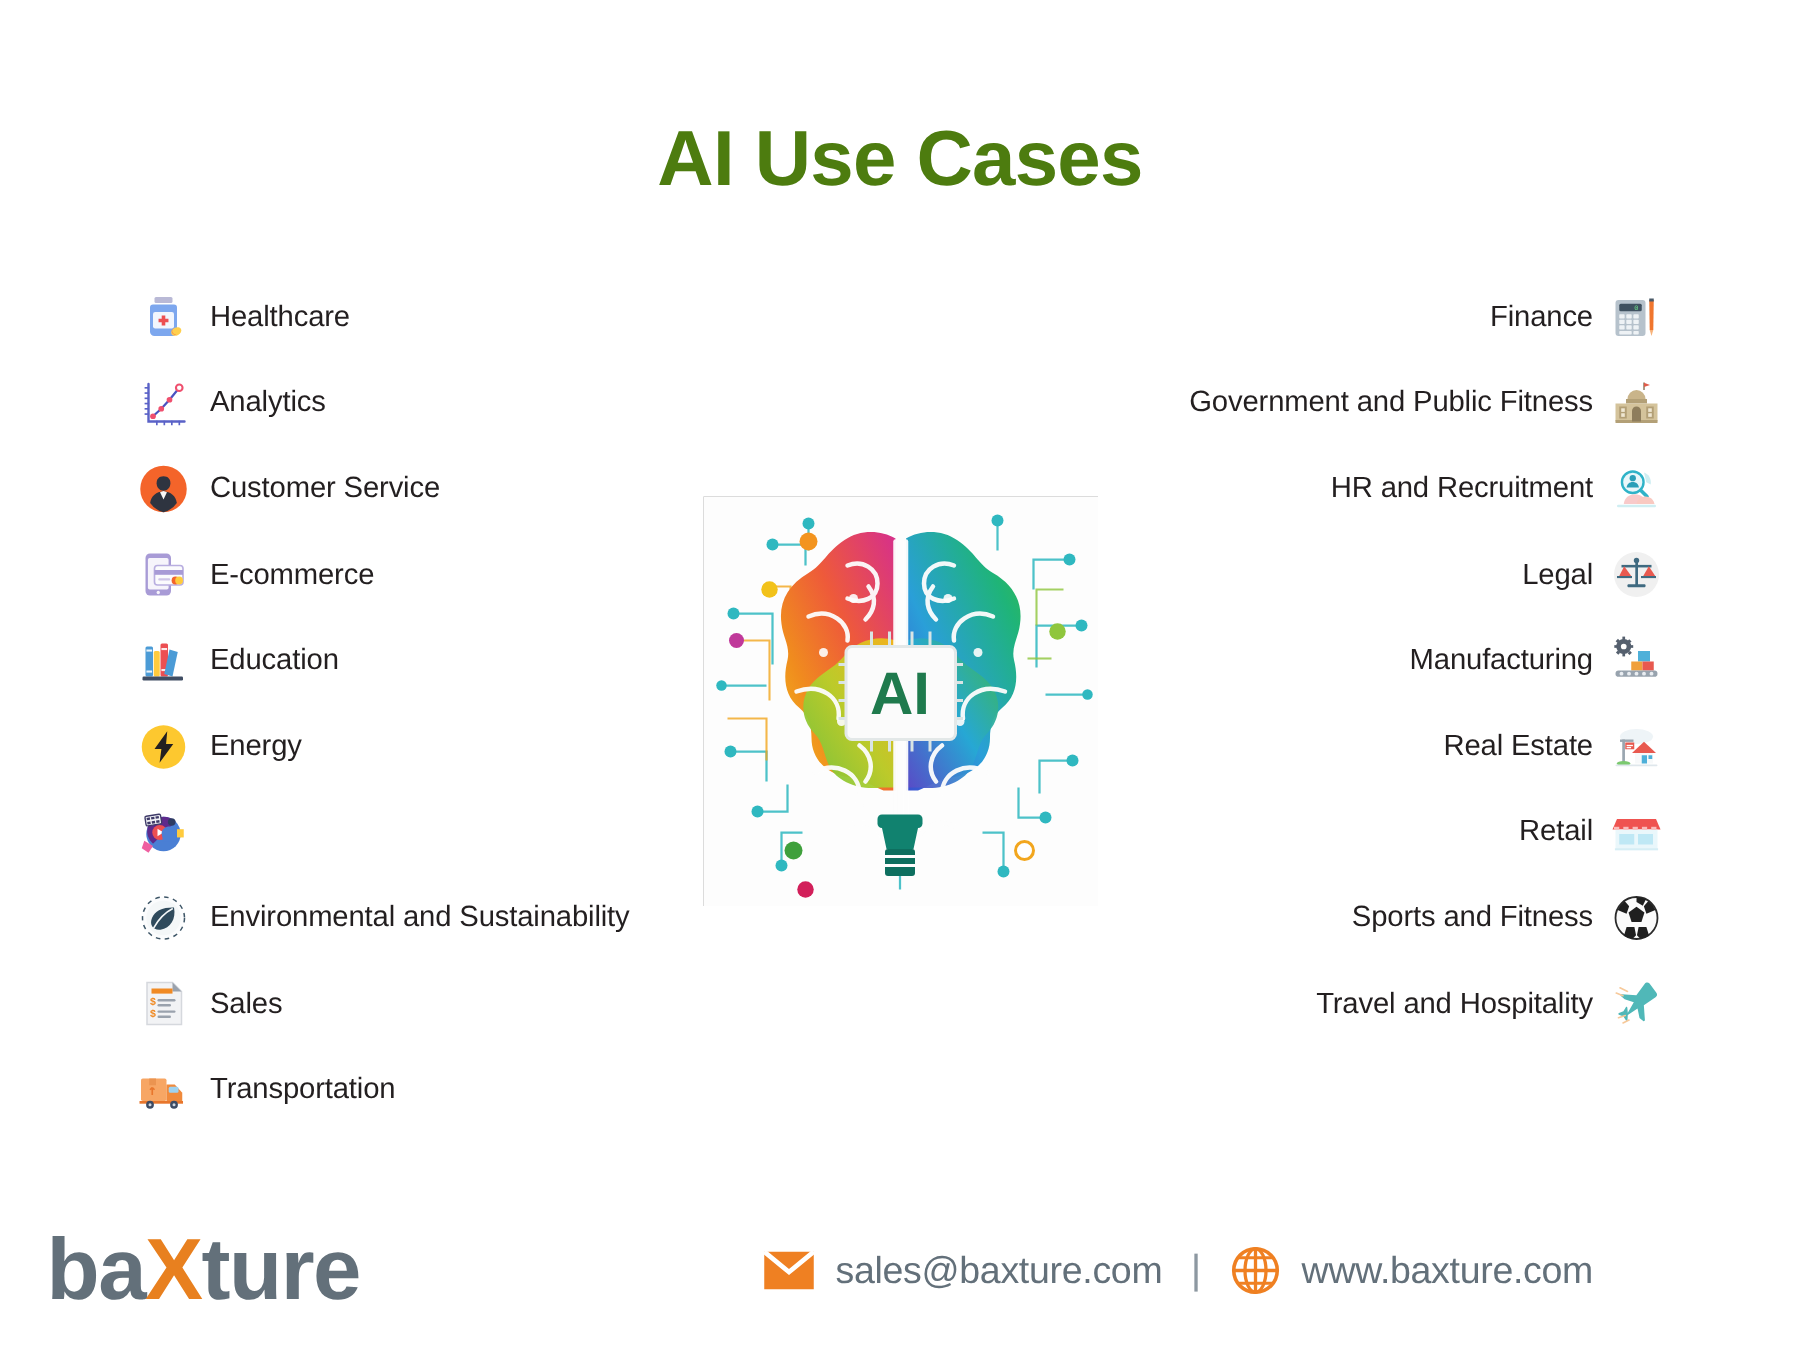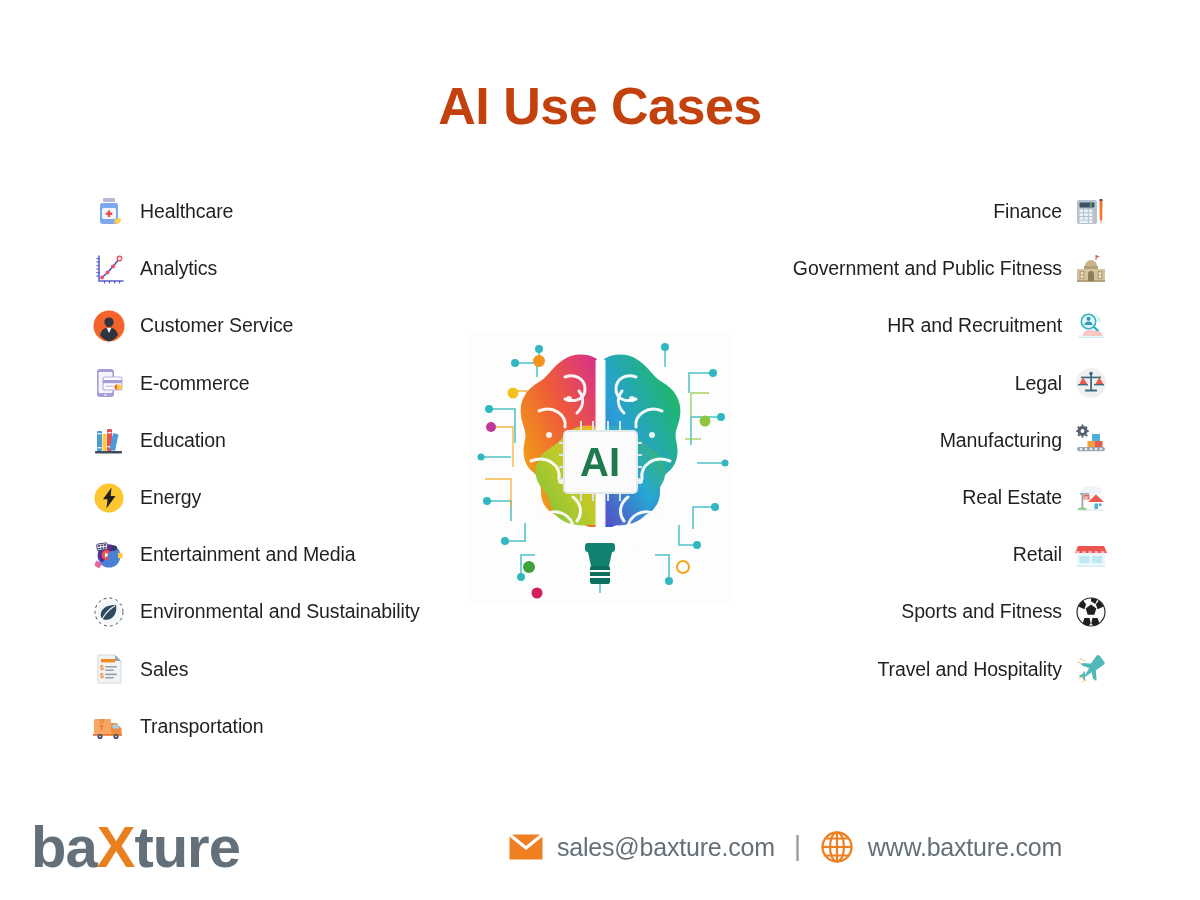--- a/index.html
+++ b/index.html
@@ -9,21 +9,21 @@
     font-family:"Liberation Sans", sans-serif;
     overflow:hidden;
   }
   .page { position:relative; width:1200px; height:900px; background:#fff; }
 
   
   .title {
     position:absolute; top:78px; left:0; width:1200px;
     text-align:center;
     font-size:52px; font-weight:bold; letter-spacing:-0.5px;
-    color:#c2410c;
+    color:#4d7c0f;
     line-height:1.1;
   }
 
   
   .col {
     position:absolute; top:183px; width:372px;
   }
   .col-left  { left:92px;  }
   .col-right { left:736px; }
 
@@ -199,21 +199,20 @@
               <rect x="12" y="9.4" width="2.2" height="1.6"></rect>
           </g>
           <circle cx="14.5" cy="17" r="5" fill="#ec4f52"></circle>
           <path d="M13 14.5l4 2.5-4 2.5z" fill="#fff"></path>
           <path d="M22.5 7.5c1.5 0 2.6 1.1 2.6 2.5s-1.1 2.5-2.6 2.5-2.6-1.1-2.6-2.5 1.1-2.5 2.6-2.5z" fill="#2e3c63"></path>
           <path d="M21 13c2.8 0 4.8 1.7 5.3 4.4l-1 5.6h-8.6l-1-5.6c.5-2.7 2.5-4.4 5.3-4.4z" fill="#4a7fd4"></path>
           <path d="M26 14.8h4.5v5.5H26z" fill="#ffcb3d"></path>
           <path d="M4.2 22.5 10 26l-3 4.5-4.5-3z" fill="#ef5fa0"></path>
         </svg>
       </span>
-      <span class="row-label">Entertainment and Media</span>
     </div>
 
     <div class="row">
       <span class="ico">
         <svg viewBox="0 0 34 34">
           <circle cx="17" cy="17" r="14" fill="#fbfcfd" stroke="#3d5566" stroke-width="1" stroke-dasharray="3 3"></circle>
           <circle cx="17" cy="17" r="11.5" fill="#f4f7f8"></circle>
           <path d="M24 10c1.5 7.5-2.3 14-9 14.8-2.6.3-4.6-.6-5.6-2.3C7.5 19.3 9.8 14 14 11.8c3-1.6 7-1.9 10-1.8z" fill="#2f4a5c"></path>
           <path d="M23.2 10.7c-4.5 2.3-9.2 6.6-12.8 13" stroke="#f4f7f8" stroke-width="1.1" fill="none"></path>
         </svg>

